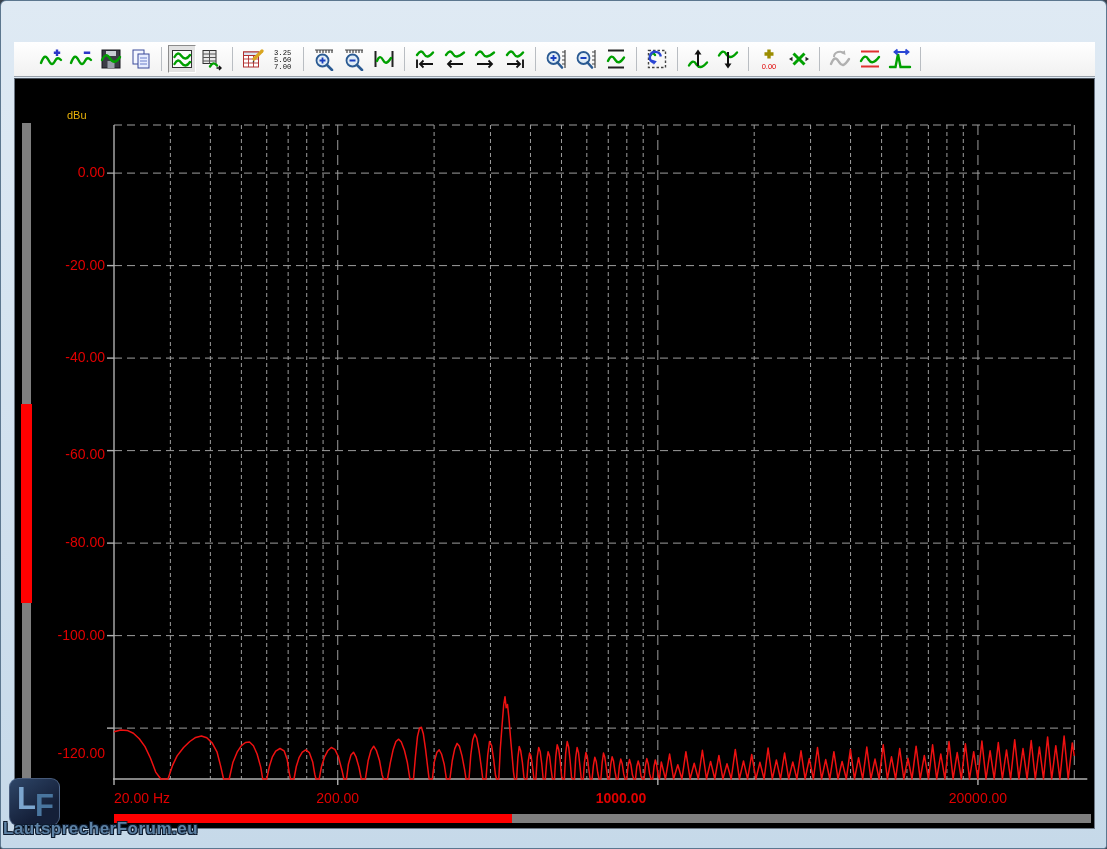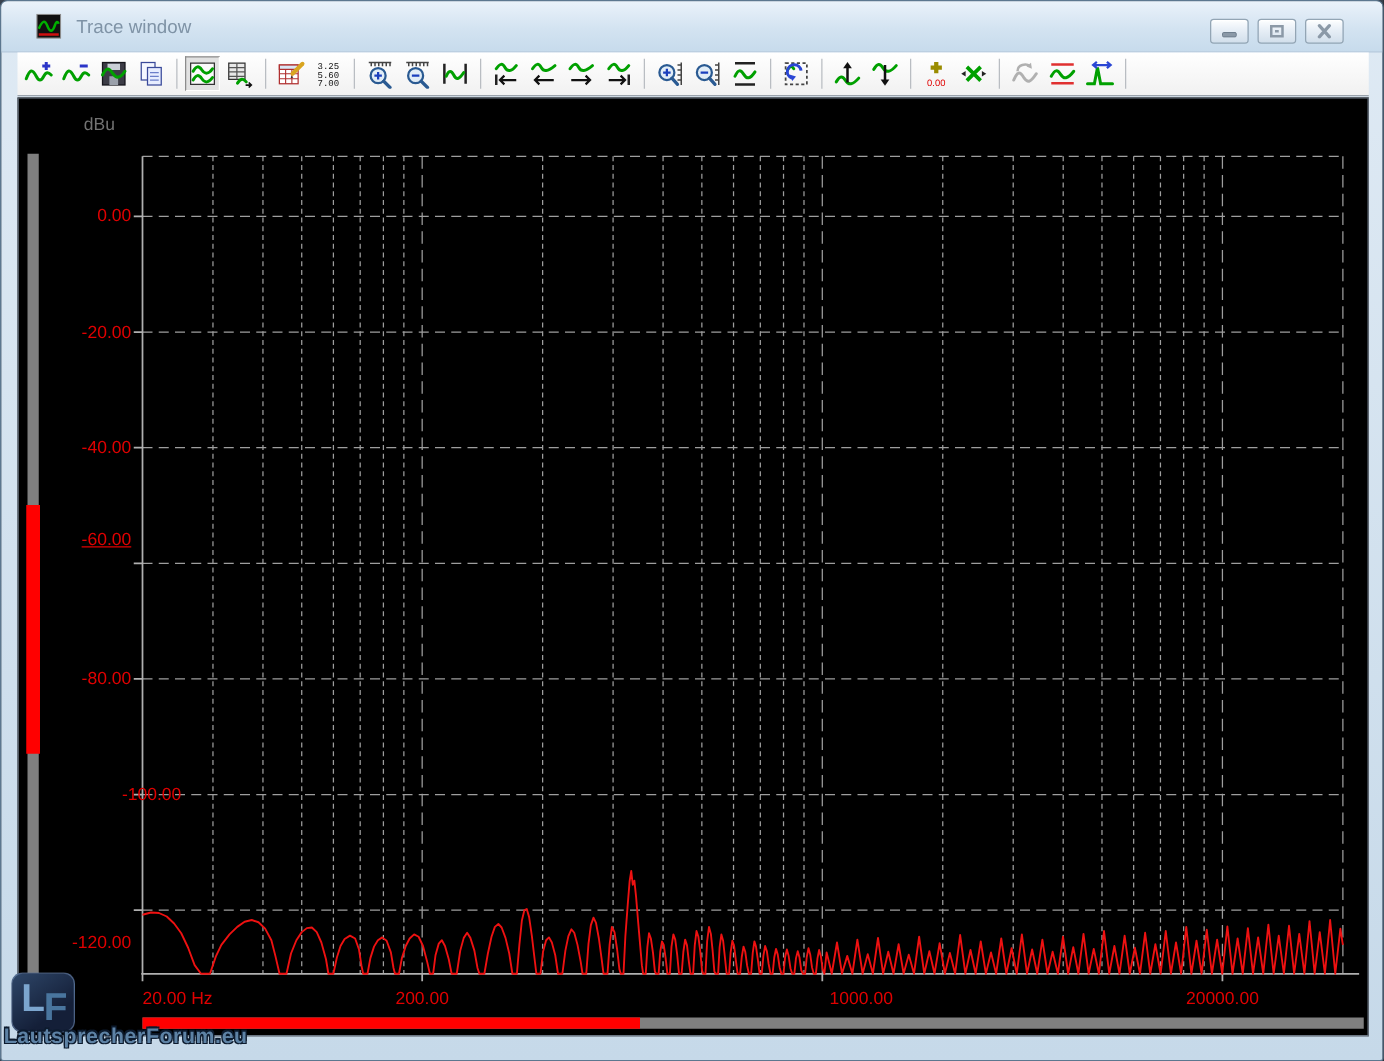--- a/index.html
+++ b/index.html
@@ -12,79 +12,53 @@
             display:flex;align-items:center}
   .app-icon{margin-left:28px;width:20px;height:20px;flex:0 0 auto}
   .title{margin-left:12px;font-size:15px;color:#7f93a6}
   .winbtns{position:absolute;right:31px;top:14px;display:flex;gap:7px}
   .winbtn{width:31px;height:20px;border:1px solid #93a5b4;border-radius:3px;
           background:linear-gradient(#fdfeff,#e9f0f7 40%,#d2dfeb);box-shadow:inset 0 1px 0 #fff;
           display:flex;align-items:center;justify-content:center;padding:0;cursor:default}
   
   .toolbar{position:absolute;left:13px;top:41px;width:1081px;height:35px;box-sizing:border-box;
            background:linear-gradient(#ffffff,#f1f1f1);border-bottom:1px solid #9aa2ab;
-           display:flex;align-items:center;padding-left:2px}
+           display:flex;align-items:center;padding-left:22px}
   .tb{width:28px;height:28px;padding:1px;margin:0 1px;background:transparent;border:1px solid transparent;
       display:flex;align-items:center;justify-content:center;cursor:default}
   .tb svg{width:24px;height:24px;display:block}
   .tb.pressed{background:#e2e2e2;border-color:#8c8c8c #ffffff #ffffff #8c8c8c}
   .sep{width:1px;height:24px;background:#b9bdc2;margin:0 5px;flex:0 0 auto}
   
   .content{position:absolute;left:13px;top:77px;width:1081px;height:751px;box-sizing:border-box;
            background:#000;border:1px solid #6b7683;border-top:1px solid #4a525c}
   #plot-svg{position:absolute;left:0;top:0;width:1079px;height:749px}
   #labels div{position:absolute}
   .ylab{left:0;width:90px;text-align:right;color:#e00000;font-size:14px}
   .xlab{top:711px;color:#e00000;font-size:14px;white-space:nowrap}
-  .dbu{position:absolute;left:52px;top:12px;color:#737373;font-size:14px}
+  .dbu{position:absolute;left:52px;top:30px;color:#eab308;font-size:11px}
   .vbar{position:absolute;left:7px;top:44px;width:9px;height:656px;background:#7f7f7f}
   .vbar-red{position:absolute;left:-1px;width:11px;background:#ff0000}
   .hbar{position:absolute;left:99px;top:735px;width:977px;height:9px;background:#7f7f7f}
   .hbar-red{position:absolute;left:0;top:0;height:9px;background:#ff0000}
   
   .wm-logo{position:absolute;left:8px;top:777px;width:49px;height:46px;border-radius:9px;z-index:20;
            background:linear-gradient(145deg,#2e4668,#141f38 70%);border:1px solid rgba(130,160,200,.45)}
   .wm-l{position:absolute;left:7px;top:2px;font-size:31px;font-weight:bold;color:#7ca6cf}
   .wm-f{position:absolute;left:25px;top:9px;font-size:31px;font-weight:bold;color:#49759e}
   .wm-text{position:absolute;left:2px;top:818px;font-size:17px;font-weight:bold;color:#5d82a5;z-index:20;
            letter-spacing:.5px;
            text-shadow:1px 1px 0 #0d1b2e,-1px -1px 0 #0d1b2e,1px -1px 0 #0d1b2e,-1px 1px 0 #0d1b2e}
   .g{stroke:#00a000;stroke-width:2.4;fill:none;stroke-linecap:round}
 </style>
 </head>
 <body>
 
 <div class="window">
 
-  <div class="titlebar">
-    <svg class="app-icon" viewBox="0 0 20 20">
-      <rect x="0.5" y="0.5" width="19" height="19" fill="#111" stroke="#8a8a8a"></rect>
-      <path d="M2 12 C5 5 7 5 9 10 C11 15 13 15 15 9 C16 6 17 6 18 8" fill="none" stroke="#00b000" stroke-width="2"></path>
-      <line x1="2" y1="16.5" x2="18" y2="16.5" stroke="#d01010" stroke-width="2"></line>
-    </svg>
-    <span class="title">Trace window</span>
-    <div class="winbtns">
-      <button class="winbtn">
-        <svg width="13" height="12" viewBox="0 0 13 12">
-          <rect x="1" y="7" width="11" height="3.5" rx="1" fill="#8b99a7" stroke="#6f7f8e" stroke-width="0.8"></rect>
-        </svg>
-      </button>
-      <button class="winbtn">
-        <svg width="13" height="12" viewBox="0 0 13 12">
-          <rect x="2" y="2" width="9" height="8" fill="none" stroke="#8b99a7" stroke-width="2"></rect>
-          <rect x="5" y="5" width="3" height="2" fill="#8b99a7"></rect>
-        </svg>
-      </button>
-      <button class="winbtn">
-        <svg width="13" height="12" viewBox="0 0 13 12">
-          <path d="M2.5 1.5 L10.5 10.5 M10.5 1.5 L2.5 10.5" stroke="#8b99a7" stroke-width="2.6" stroke-linecap="round"></path>
-        </svg>
-      </button>
-    </div>
-  </div>
 
   <div class="toolbar">
     <button class="tb">
       <svg viewBox="0 0 24 24">
         <path class="g" d="M2 16 C5 8 7 8 10 14 C12 18 14 18 16 14 C18 10 20 11 22 13"></path>
         <path d="M18 2.5 V9 M14.8 5.8 H21.2" stroke="#2b35c8" stroke-width="2.4" fill="none"></path>
       </svg>
     </button>
     <button class="tb">
       <svg viewBox="0 0 24 24">
@@ -323,27 +297,27 @@
         <line x1="99" y1="700" x2="99" y2="706" stroke="#b0b0b0" stroke-width="1.4"></line>
         <line x1="322.7402983879596" y1="700" x2="322.7402983879596" y2="706" stroke="#b0b0b0" stroke-width="1.4"></line>
         <line x1="642.8402983879596" y1="700" x2="642.8402983879596" y2="706" stroke="#b0b0b0" stroke-width="1.4"></line>
         <line x1="962.9402983879596" y1="700" x2="962.9402983879596" y2="706" stroke="#b0b0b0" stroke-width="1.4"></line>
         <polyline points="99.0,652.8 105.8,651.0 112.2,651.4 118.4,654.2 124.3,659.8 130.0,667.6 135.5,679.2 140.7,693.1 145.8,700.0 153.0,700.0 157.7,686.1 162.1,676.9 168.6,668.5 174.8,662.5 180.7,658.4 186.4,657.0 191.8,658.8 197.1,663.9 202.1,673.2 205.4,686.1 208.6,700.0 214.2,700.0 217.8,683.8 222.1,673.2 226.4,666.7 230.5,663.5 234.5,663.0 238.4,666.7 242.1,675.0 245.8,688.4 247.7,700.0 251.7,700.0 254.5,687.0 257.4,677.8 260.7,672.2 265.0,669.5 269.1,671.8 272.2,680.6 274.1,693.1 275.5,700.0 279.0,700.0 281.3,687.5 284.2,678.3 287.3,673.2 290.8,670.9 294.3,673.6 297.7,682.9 299.8,695.4 301.0,700.0 304.2,700.0 306.5,687.5 309.6,677.8 312.7,671.8 316.3,668.5 319.9,670.4 323.4,677.8 326.8,690.7 328.9,700.0 331.5,700.0 333.4,685.2 336.0,675.9 338.5,673.2 341.0,677.8 344.0,688.4 346.3,700.0 350.4,700.0 353.2,681.5 356.0,671.3 358.7,667.2 361.3,671.3 364.5,681.5 367.0,695.4 368.5,700.0 372.5,700.0 375.3,683.8 378.2,670.4 380.9,662.5 383.7,660.2 386.3,663.0 389.4,671.3 392.4,683.8 394.9,700.0 398.5,700.0 400.5,676.9 402.5,657.4 404.5,649.1 406.4,648.2 408.3,654.7 410.5,669.9 412.7,688.4 414.1,700.0 417.4,700.0 419.4,682.4 421.9,673.2 424.2,670.9 426.5,675.0 429.2,685.2 431.4,700.0 434.9,700.0 437.3,681.5 439.7,669.9 442.1,664.4 444.4,667.2 447.0,676.9 449.6,690.7 451.0,700.0 454.0,700.0 455.8,675.9 457.7,661.1 459.8,655.1 461.8,659.3 464.1,671.8 466.4,688.9 467.8,700.0 471.0,700.0 472.7,676.4 474.5,662.5 476.6,666.7 478.7,680.6 480.5,696.3 481.6,700.0 483.8,700.0 485.3,669.9 487.2,644.5 488.7,626.0 490.0,617.7 491.2,628.8 492.5,625.5 493.9,638.9 495.5,658.4 497.1,676.9 498.5,693.1 499.5,700.0 501.6,700.0 502.9,678.7 504.2,667.6 505.7,671.8 507.4,683.3 508.9,698.1 509.8,700.0 511.9,700.0 513.2,682.4 514.6,674.1 516.0,676.9 517.5,687.5 518.9,700.0 520.9,700.0 522.2,678.3 523.7,668.5 525.2,672.7 526.8,685.2 528.2,700.0 530.3,700.0 531.7,682.4 533.1,672.7 534.6,677.3 536.1,690.3 537.4,700.0 539.5,700.0 540.8,677.3 542.2,665.8 543.7,670.4 545.2,682.0 546.6,697.2 547.5,700.0 549.4,700.0 550.7,674.1 552.2,662.5 553.7,668.1 555.1,681.5 556.5,698.1 557.4,700.0 559.5,700.0 560.7,678.7 562.1,668.5 563.5,673.6 564.9,686.6 566.3,700.0 568.3,700.0 569.5,682.9 570.9,673.6 572.3,677.8 573.8,690.3 575.1,700.0 577.1,700.0 578.4,686.6 579.8,678.3 581.2,682.4 582.7,693.5 584.1,700.0 585.9,700.0 587.2,683.3 588.5,674.1 589.8,678.3 591.3,688.9 592.7,700.0 594.4,700.0 595.7,685.7 597.1,677.8 598.5,682.0 599.9,692.1 601.4,700.0 603.1,700.0 604.4,687.0 605.8,680.1 607.2,684.7 608.7,694.9 610.1,700.0 611.8,700.0 613.1,686.6 614.5,680.6 615.9,685.7 617.4,695.8 618.8,700.0 620.5,700.0 621.8,687.5 623.2,682.0 624.6,687.0 626.0,697.2 627.4,700.0 629.1,700.0 630.4,686.6 631.8,679.6 633.2,684.7 634.6,694.9 636.0,700.0 637.7,700.0 639.0,687.5 640.3,681.0 641.7,686.1 643.1,696.3 644.5,700.0 646.3,682.9 650.4,700.0 654.6,675.0 658.6,700.0 662.8,685.7 666.9,700.0 670.9,672.7 675.1,700.0 679.2,684.3 683.3,700.0 687.4,671.3 691.5,700.0 695.6,682.4 699.8,700.0 703.9,676.4 707.9,700.0 712.0,684.7 716.2,700.0 720.3,670.4 724.4,700.0 728.5,682.0 732.6,700.0 736.7,675.5 740.9,700.0 744.9,683.3 749.1,700.0 753.1,669.0 757.3,700.0 761.4,681.0 765.5,700.0 769.6,674.1 773.7,700.0 777.8,682.9 781.9,700.0 786.0,671.8 790.1,700.0 794.3,679.6 798.4,700.0 802.5,668.5 806.6,700.0 810.7,680.6 814.8,700.0 818.9,672.7 823.0,700.0 827.1,682.4 831.3,700.0 835.4,670.4 839.5,700.0 843.6,678.7 847.7,700.0 851.8,668.1 855.9,700.0 860.0,680.1 864.1,700.0 868.2,665.8 872.4,700.0 876.5,677.8 880.6,700.0 884.7,669.5 888.8,700.0 892.9,679.2 897.0,700.0 901.1,667.2 905.2,700.0 909.3,676.4 913.5,700.0 917.6,665.8 921.7,700.0 925.8,675.0 929.9,700.0 934.0,662.5 938.1,700.0 942.2,673.6 946.3,700.0 950.4,664.8 954.5,700.0 958.7,672.7 962.8,700.0 966.9,662.1 971.0,700.0 975.1,671.8 979.2,700.0 983.3,663.5 987.4,700.0 991.5,670.9 995.6,700.0 999.7,660.7 1003.9,700.0 1008.0,669.5 1012.1,700.0 1016.2,661.6 1020.3,700.0 1024.4,668.1 1028.5,700.0 1032.6,657.9 1036.7,700.0 1040.8,666.7 1044.9,700.0 1049.1,657.0 1053.2,700.0 1057.3,663.9 1059.3,676.9" fill="none" stroke="#ee1111" stroke-width="1.5" stroke-linejoin="round"></polyline>
       </svg>
     <div id="labels">
         <div class="ylab" style="top: 85.1018px;">0.00</div>
         <div class="ylab" style="top: 177.605px;">-20.00</div>
         <div class="ylab" style="top: 270.109px; text-align: right;">-40.00</div>
-        <div class="ylab" style="top: 344px; text-decoration: underline;">-60.00</div>
+        <div class="ylab" style="top: 367px;">-60.00</div>
         <div class="ylab" style="top: 455.116px;">-80.00</div>
-        <div class="ylab" style="top: 547.62px; padding-left: 40px;">-100.00</div>
+        <div class="ylab" style="top: 547.62px;">-100.00</div>
         <div class="ylab" style="top: 666px;">-120.00</div>
         <div class="xlab" style="left: 99px; transform: none;">20.00 Hz</div>
         <div class="xlab" style="left: 322.74px; transform: translateX(-50%);">200.00</div>
-        <div class="xlab" style="left: 674px; transform: translateX(-50%);">1000.00</div>
+        <div class="xlab" style="left: 606px; transform: translateX(-50%); font-weight: bold;">1000.00</div>
         <div class="xlab" style="left: 962.94px; transform: translateX(-50%);">20000.00</div>
       </div>
     <div class="dbu">dBu</div>
     <div class="vbar" style="background: rgb(127, 127, 127);">
       <div class="vbar-red" id="vbar-red" style="top: 281.361px; height: 198.883px; background: rgb(255, 0, 0);"></div>
     </div>
     <div class="hbar" style="background: rgb(127, 127, 127);">
       <div class="hbar-red" id="hbar-red" style="width: 40.7%; background: rgb(255, 0, 0);"></div>
     </div>
   </div>

